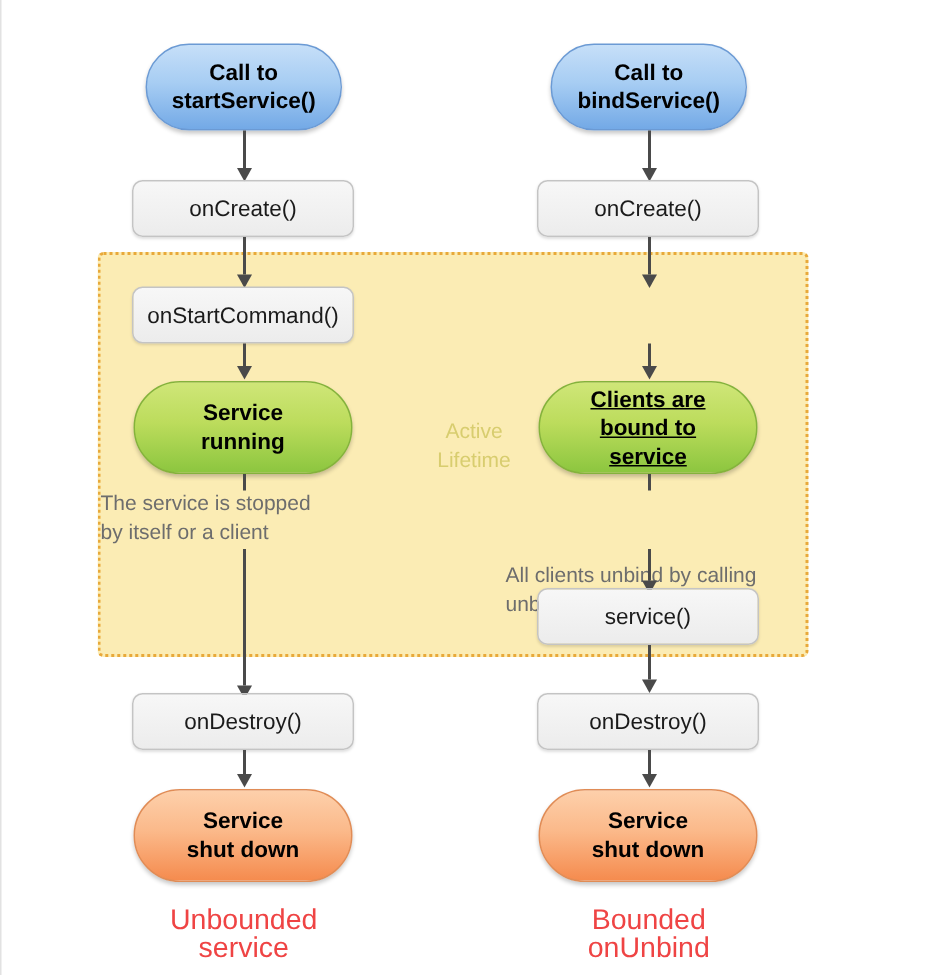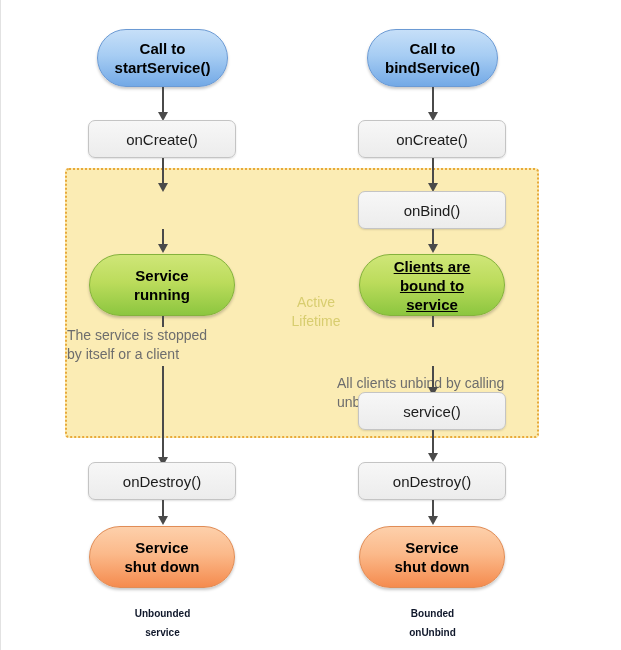--- a/index.html
+++ b/index.html
@@ -30,21 +30,21 @@
     width: 474px;
     height: 270px;
     background: #fbecb4;
     border: 2px dotted #e8a93a;
     border-radius: 4px;
     box-sizing: border-box;
   }
   .lifetime-label {
     position: absolute;
     left: 267px;
-    top: 293px;
+    top: 278px;
     width: 96px;
     text-align: center;
     font-size: 14px;
     line-height: 19px;
     color: #d8cd6f;
     font-weight: 400;
     white-space: pre-line;
   }
 
   
@@ -124,24 +124,24 @@
     font-size: 14px;
     line-height: 19px;
     color: #6d6d6d;
     white-space: pre-line;
   }
 
   
   .caption {
     position: absolute;
     text-align: center;
-    font-size: 10px;
-    line-height: 19px;
-    color: #0f172a;
-    font-weight: bold;
+    font-size: 19px;
+    line-height: 19px;
+    color: #ef4444;
+    font-weight: normal;
     white-space: pre-line;
   }
 </style>
 </head>
 <body>
 
 <div id="canvas">
 
   <div class="lifetime-region"></div>
   <div class="lifetime-label">Active
@@ -155,20 +155,21 @@
     <div class="head" style="top:25px;"></div>
   </div>
 
   <div class="node method" style="left:87px; top:120px; width:148px; height:38px;">onCreate()</div>
 
   <div class="arrow" style="left:161px; top:158px;">
     <div class="shaft" style="height:25px;"></div>
     <div class="head" style="top:25px;"></div>
   </div>
 
+  <div class="node method" style="left:87px; top:191px; width:148px; height:38px;">onStartCommand()</div>
 
   <div class="arrow" style="left:161px; top:229px;">
     <div class="shaft" style="height:15px;"></div>
     <div class="head" style="top:15px;"></div>
   </div>
 
   <div class="node pill green" style="left:88px; top:254px; width:146px; height:62px;">Service
 running</div>
 
   <div class="line" style="left:161px; top:316px; height:11px;"></div>
@@ -202,21 +203,20 @@
     <div class="head" style="top:25px;"></div>
   </div>
 
   <div class="node method" style="left:357px; top:120px; width:148px; height:38px;">onCreate()</div>
 
   <div class="arrow" style="left:431px; top:158px;">
     <div class="shaft" style="height:25px;"></div>
     <div class="head" style="top:25px;"></div>
   </div>
 
-  <div class="node method" style="left:357px; top:191px; width:148px; height:38px;">onBind()</div>
 
   <div class="arrow" style="left:431px; top:229px;">
     <div class="shaft" style="height:15px;"></div>
     <div class="head" style="top:15px;"></div>
   </div>
 
   <div class="node pill green" style="left:358px; top:254px; width:146px; height:62px;text-decoration:underline;">Clients are
 bound to
 service</div>
 

